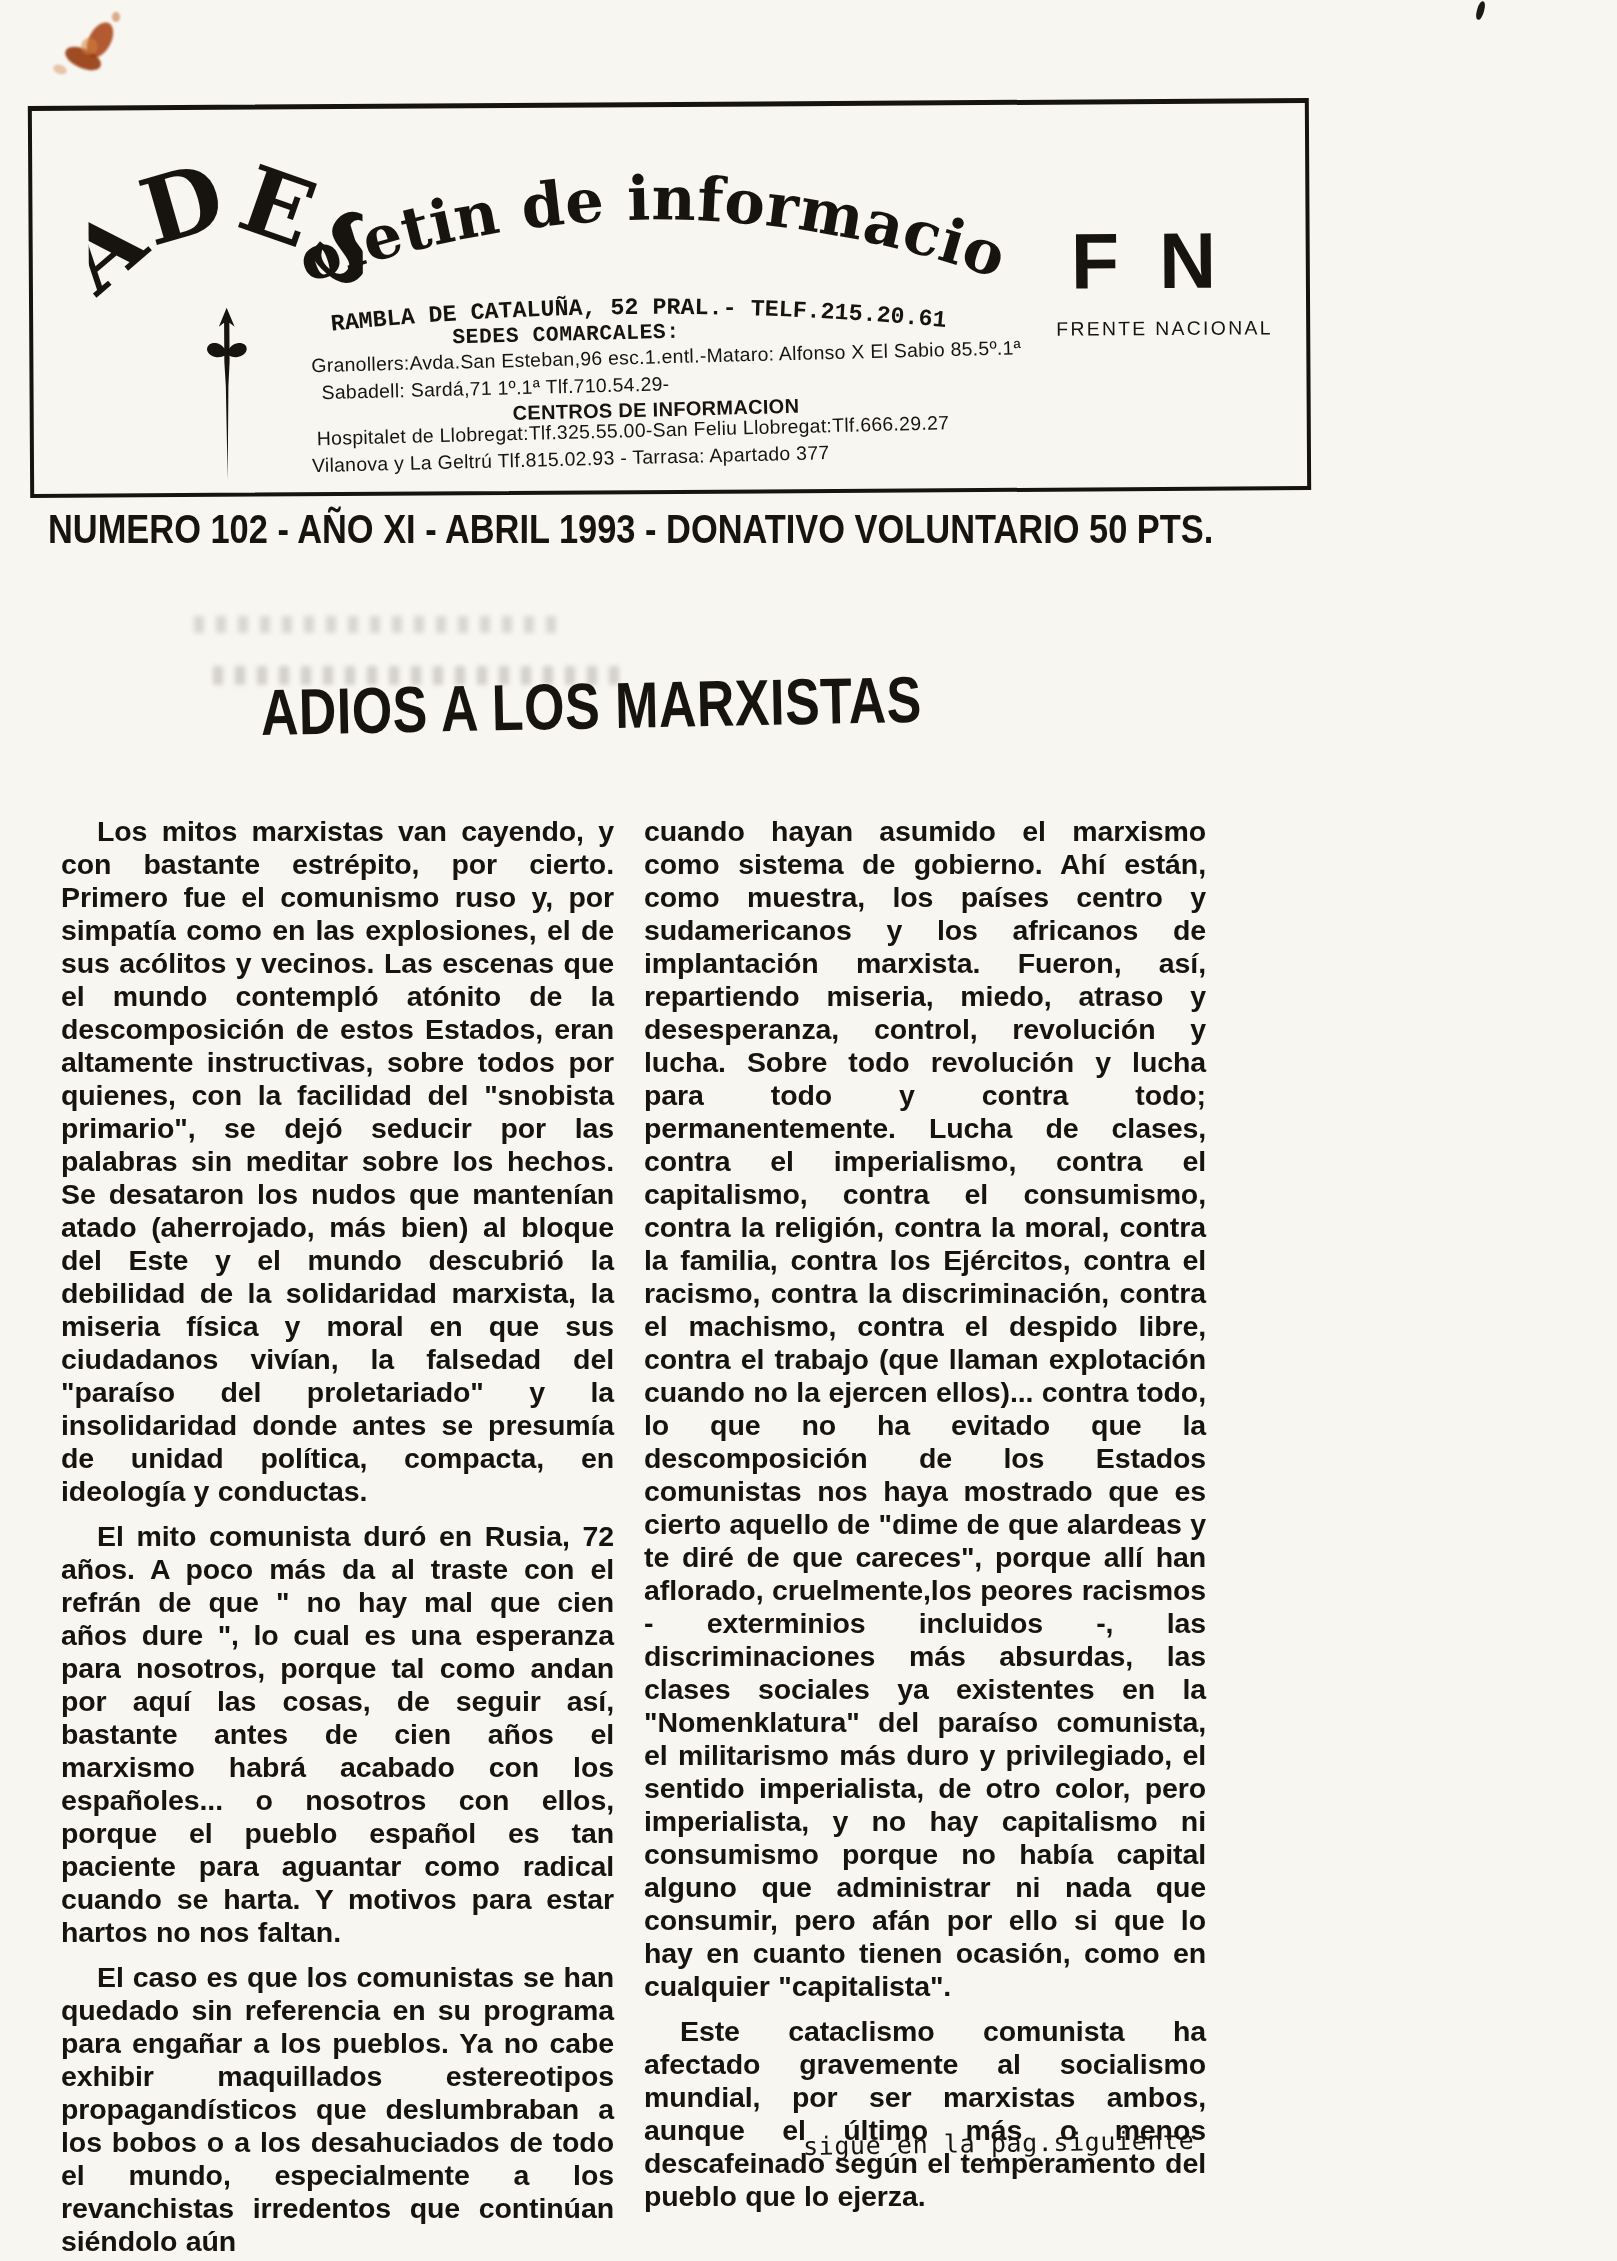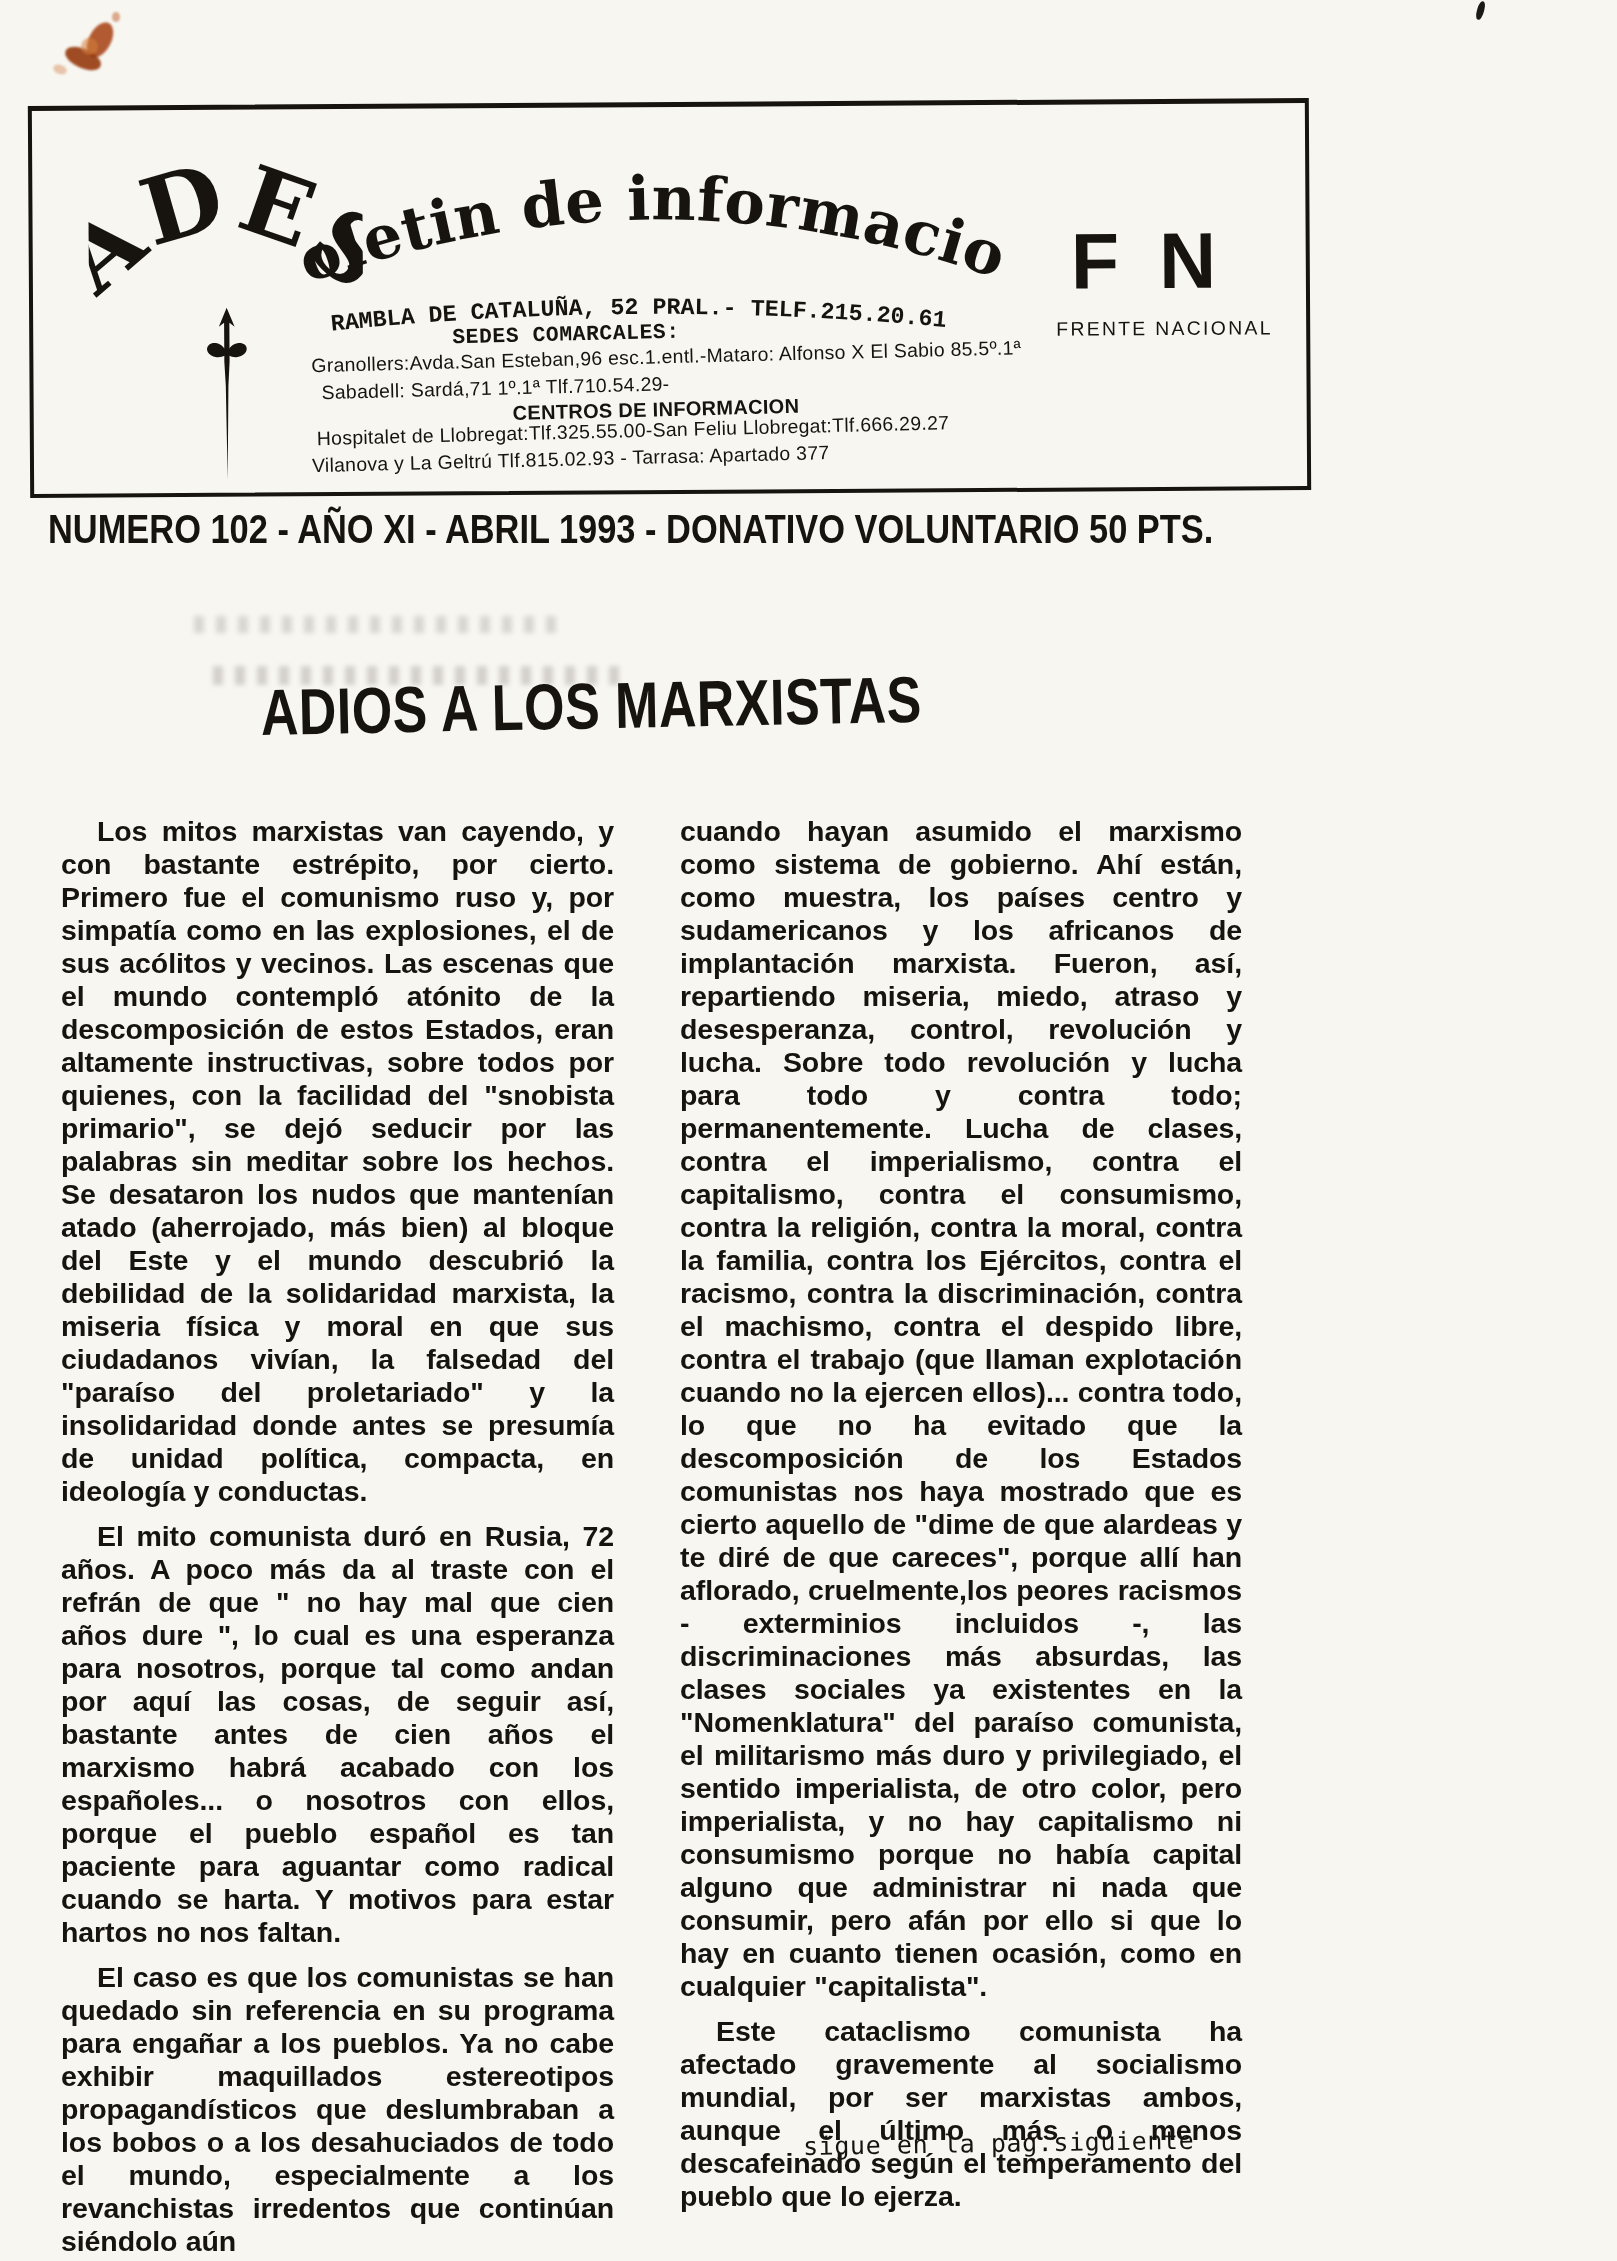--- a/index.html
+++ b/index.html
@@ -50,21 +50,21 @@
     transform:scaleX(.86);transform-origin:left top;
   }
 
   
   .headline{
     position:absolute;left:260px;top:675px;font-size:65px;font-weight:700;white-space:nowrap;
     transform:rotate(-1.15deg) scaleX(.8);transform-origin:left top;letter-spacing:0.6px;
   }
   .col{position:absolute;top:803px;}
   .col-left{left:49px;width:577px;}
-  .col-right{left:668px;width:586px;}
+  .col-right{left:632px;width:586px;}
   .col p{
     margin:12px;text-align:justify;text-indent:36px;
     font-size:28.5px;line-height:33px;font-weight:700;
     letter-spacing:-0.1px;word-spacing:0.6px;hyphens:none;
   }
   .col-right p:first-child{text-indent:0;}
   .continuation{
     position:absolute;left:803px;top:2132px;white-space:nowrap;
     font-family:"DejaVu Sans Mono",monospace;font-size:25px;font-weight:400;
     transform:rotate(-.9deg);transform-origin:left center;letter-spacing:0.6px;

